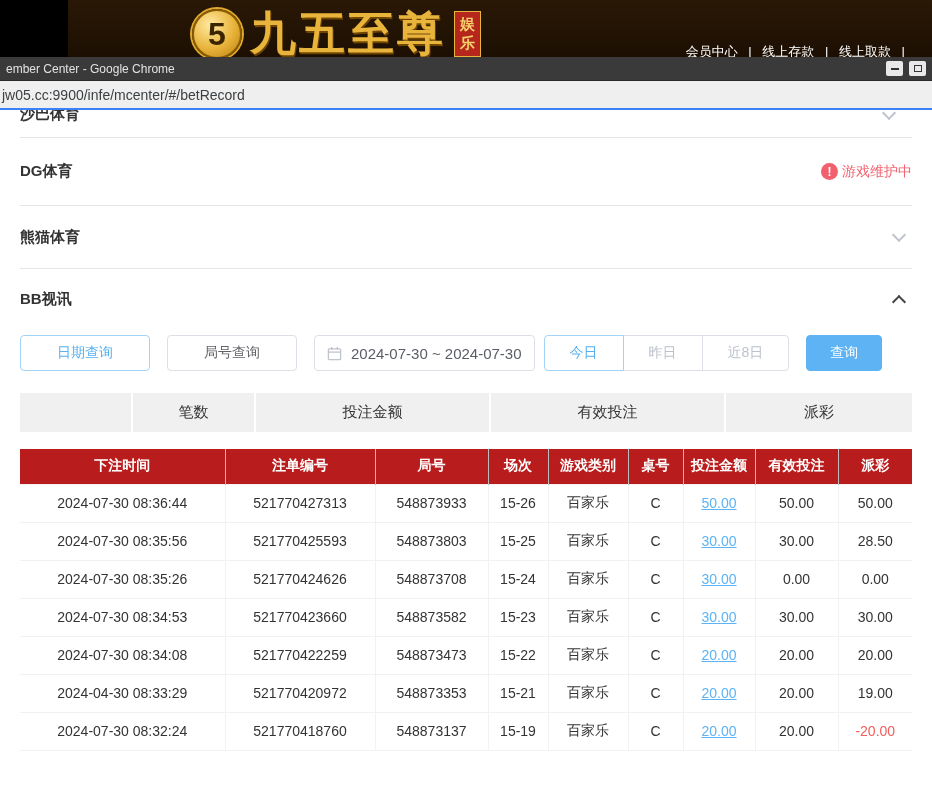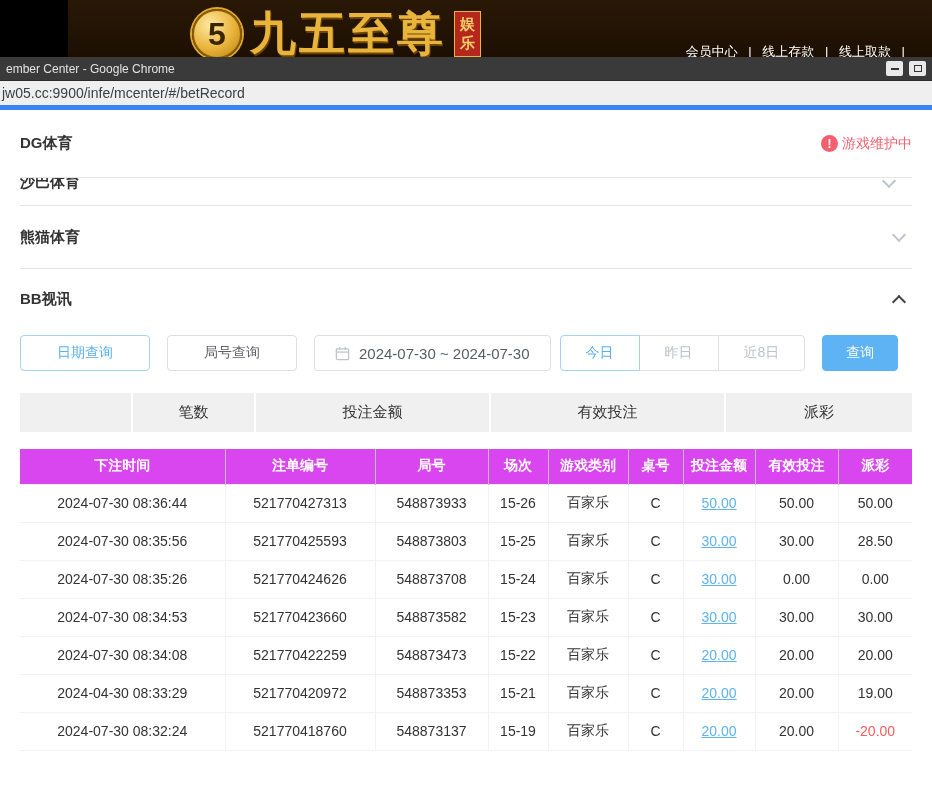--- a/index.html
+++ b/index.html
@@ -51,21 +51,21 @@
   .win-btn {
     width: 17px; height: 15px; background: #e9e9e9; border-radius: 2px;
     display: flex; align-items: center; justify-content: center; cursor: pointer;
   }
   .glyph-min { display: block; width: 8px; height: 2px; background: #333; }
   .glyph-max { display: block; width: 8px; height: 7px; border: 1.5px solid #333; background: transparent; }
 
   
   .urlbar {
     position: absolute; top: 81px; left: 0; width: 932px; height: 29px;
-    background: #efefef; border-bottom: 5px solid #3b82f6;
+    background: #efefef; border-bottom: 2px solid #3b82f6;
     display: flex; align-items: center; padding-left: 2px; z-index: 3;
   }
   .url-text { font-size: 14px; color: #3c4043; white-space: nowrap; }
 
   
   .content { position: absolute; top: 110px; left: 0; width: 932px; bottom: 0; background: #fff; padding: 0 20px; z-index: 2; }
 
   .acc-row {
     display: flex; align-items: center; justify-content: space-between;
     border-bottom: 1px solid #e6e6e6;
@@ -90,41 +90,41 @@
   }
 
   
   .filters { display: flex; align-items: center; margin-top: 6px; height: 36px; }
   button { font-family: "Liberation Sans", sans-serif; cursor: pointer; }
   .btn.outline { height: 36px; padding: 0 36px; background: #fff; border-radius: 4px; font-size: 14px; }
   .btn.outline.blue { border: 1px solid #a3d3f7; color: #57b0f0; }
   .btn.outline.gray { border: 1px solid #dcdfe6; color: #606266; margin-left: 17px; }
   .date-input {
     margin-left: 17px; height: 36px; border: 1px solid #dcdfe6; border-radius: 4px;
-    display: flex; align-items: center; gap: 9px; padding: 0 20px;
+    display: flex; align-items: center; gap: 9px; padding: 0 12px;
     font-size: 15px; color: #5a5e66; background: #fff; cursor: text; white-space: nowrap;
   }
   .seg-group { margin-left: 9px; display: flex; }
   .seg { height: 36px; padding: 0 25px; background: #fff; border: 1px solid #dcdfe6; font-size: 14px; color: #bcc2cc; margin-left: -1px; }
   .seg:first-child { border-radius: 4px 0 0 4px; margin-left: 0; }
   .seg:last-child { border-radius: 0 4px 4px 0; }
   .seg.active { color: #57b0f0; border-color: #a3d3f7; position: relative; z-index: 1; }
   .btn.primary { margin-left: 17px; height: 36px; padding: 8px 23px; background: #5db3f3; border: 1px solid #5db3f3; border-radius: 4px; color: #fff; font-size: 14px; }
 
   
   table.summary { width: 100%; border-collapse: collapse; margin-top: 22px; font-size: 15px; color: #333; table-layout: fixed; }
   .summary td { height: 39px; text-align: center; }
   .sum-head td { background: #f0f0f0; border-right: 2px solid #fff; }
   .sum-head td:last-child { border-right: none; }
   .sum-body td { background: #fff; border-bottom: 1px solid #ebeef5; }
 
   
   table.bets { width: 100%; border-collapse: collapse; margin-top: 17px; font-size: 14px; table-layout: fixed; }
   .bets th {
-    background: #d946ef; color: #fff; font-weight: bold; height: 35px;
+    background: #b91c1c; color: #fff; font-weight: bold; height: 35px;
     text-align: center; border-right: 1px solid #bdbdbd; font-size: 14px;
   }
   .bets th:last-child { border-right: none; }
   .bets td { height: 38px; text-align: center; color: #333; border: 1px solid #f2f2f2; background: #fff; }
   .bets tr td:first-child { border-left: none; }
   .bets tr td:last-child { border-right: none; }
   .bet-link { color: #5db3f3; text-decoration: underline; cursor: pointer; }
   .bets td.negative { color: #f25d5d; }
 </style>
 </head>
@@ -166,31 +166,31 @@
 
     </div>
   </div>
 
   <div class="urlbar">
     <span class="url-text">jw05.cc:9900/infe/mcenter/#/betRecord</span>
   </div>
 
   <div class="content">
 
+    <div class="acc-row clipped">
+      <span class="acc-title">沙巴体育</span>
+      <span class="chev down"></span>
+    </div>
+
     <div class="acc-row h-dg">
       <span class="acc-title">DG体育</span>
       <span class="maint">
         <span class="maint-icon">!</span>
         <span>游戏维护中</span>
       </span>
-    </div>
-
-    <div class="acc-row clipped">
-      <span class="acc-title">沙巴体育</span>
-      <span class="chev down"></span>
     </div>
 
     <div class="acc-row h-panda">
       <span class="acc-title">熊猫体育</span>
       <span class="chev down"></span>
     </div>
 
     <div class="acc-row h-bb">
       <span class="acc-title">BB视讯</span>
       <span class="chev up dark"></span>

